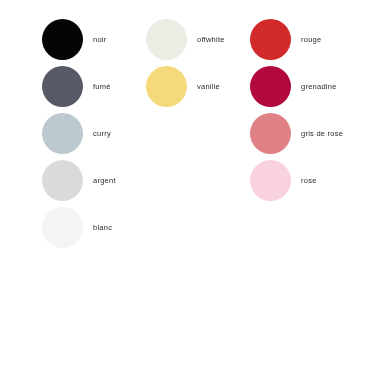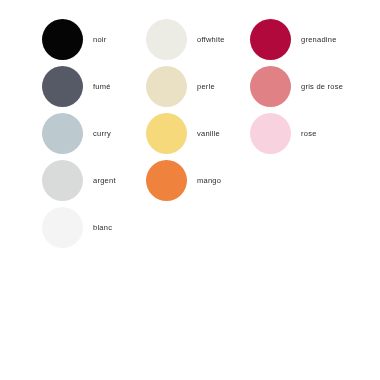--- a/index.html
+++ b/index.html
@@ -82,34 +82,30 @@
         <div class="swatch-label">blanc</div>
       </div>
     </div>
 
     <div class="column">
       <div class="swatch-row">
         <div class="swatch-dot" style="background-color: rgb(236, 236, 228);"></div>
         <div class="swatch-label">offwhite</div>
       </div>
       <div class="swatch-row">
-        <div class="swatch-dot" style="background-color: rgb(234, 224, 195);"></div>
-        <div class="swatch-label">perle</div>
-      </div>
-      <div class="swatch-row">
         <div class="swatch-dot" style="background-color: rgb(245, 217, 122);"></div>
         <div class="swatch-label">vanille</div>
-      </div>
-      <div class="swatch-row">
-        <div class="swatch-dot" style="background-color: rgb(239, 130, 60);"></div>
-        <div class="swatch-label">mango</div>
       </div>
     </div>
 
     <div class="column">
+      <div class="swatch-row">
+        <div class="swatch-dot" style="background-color: rgb(210, 42, 42);"></div>
+        <div class="swatch-label">rouge</div>
+      </div>
       <div class="swatch-row">
         <div class="swatch-dot" style="background-color: rgb(177, 9, 60);"></div>
         <div class="swatch-label">grenadine</div>
       </div>
       <div class="swatch-row">
         <div class="swatch-dot" style="background-color: rgb(224, 130, 133);"></div>
         <div class="swatch-label">gris de rose</div>
       </div>
       <div class="swatch-row">
         <div class="swatch-dot" style="background-color: rgb(248, 210, 222);"></div>

